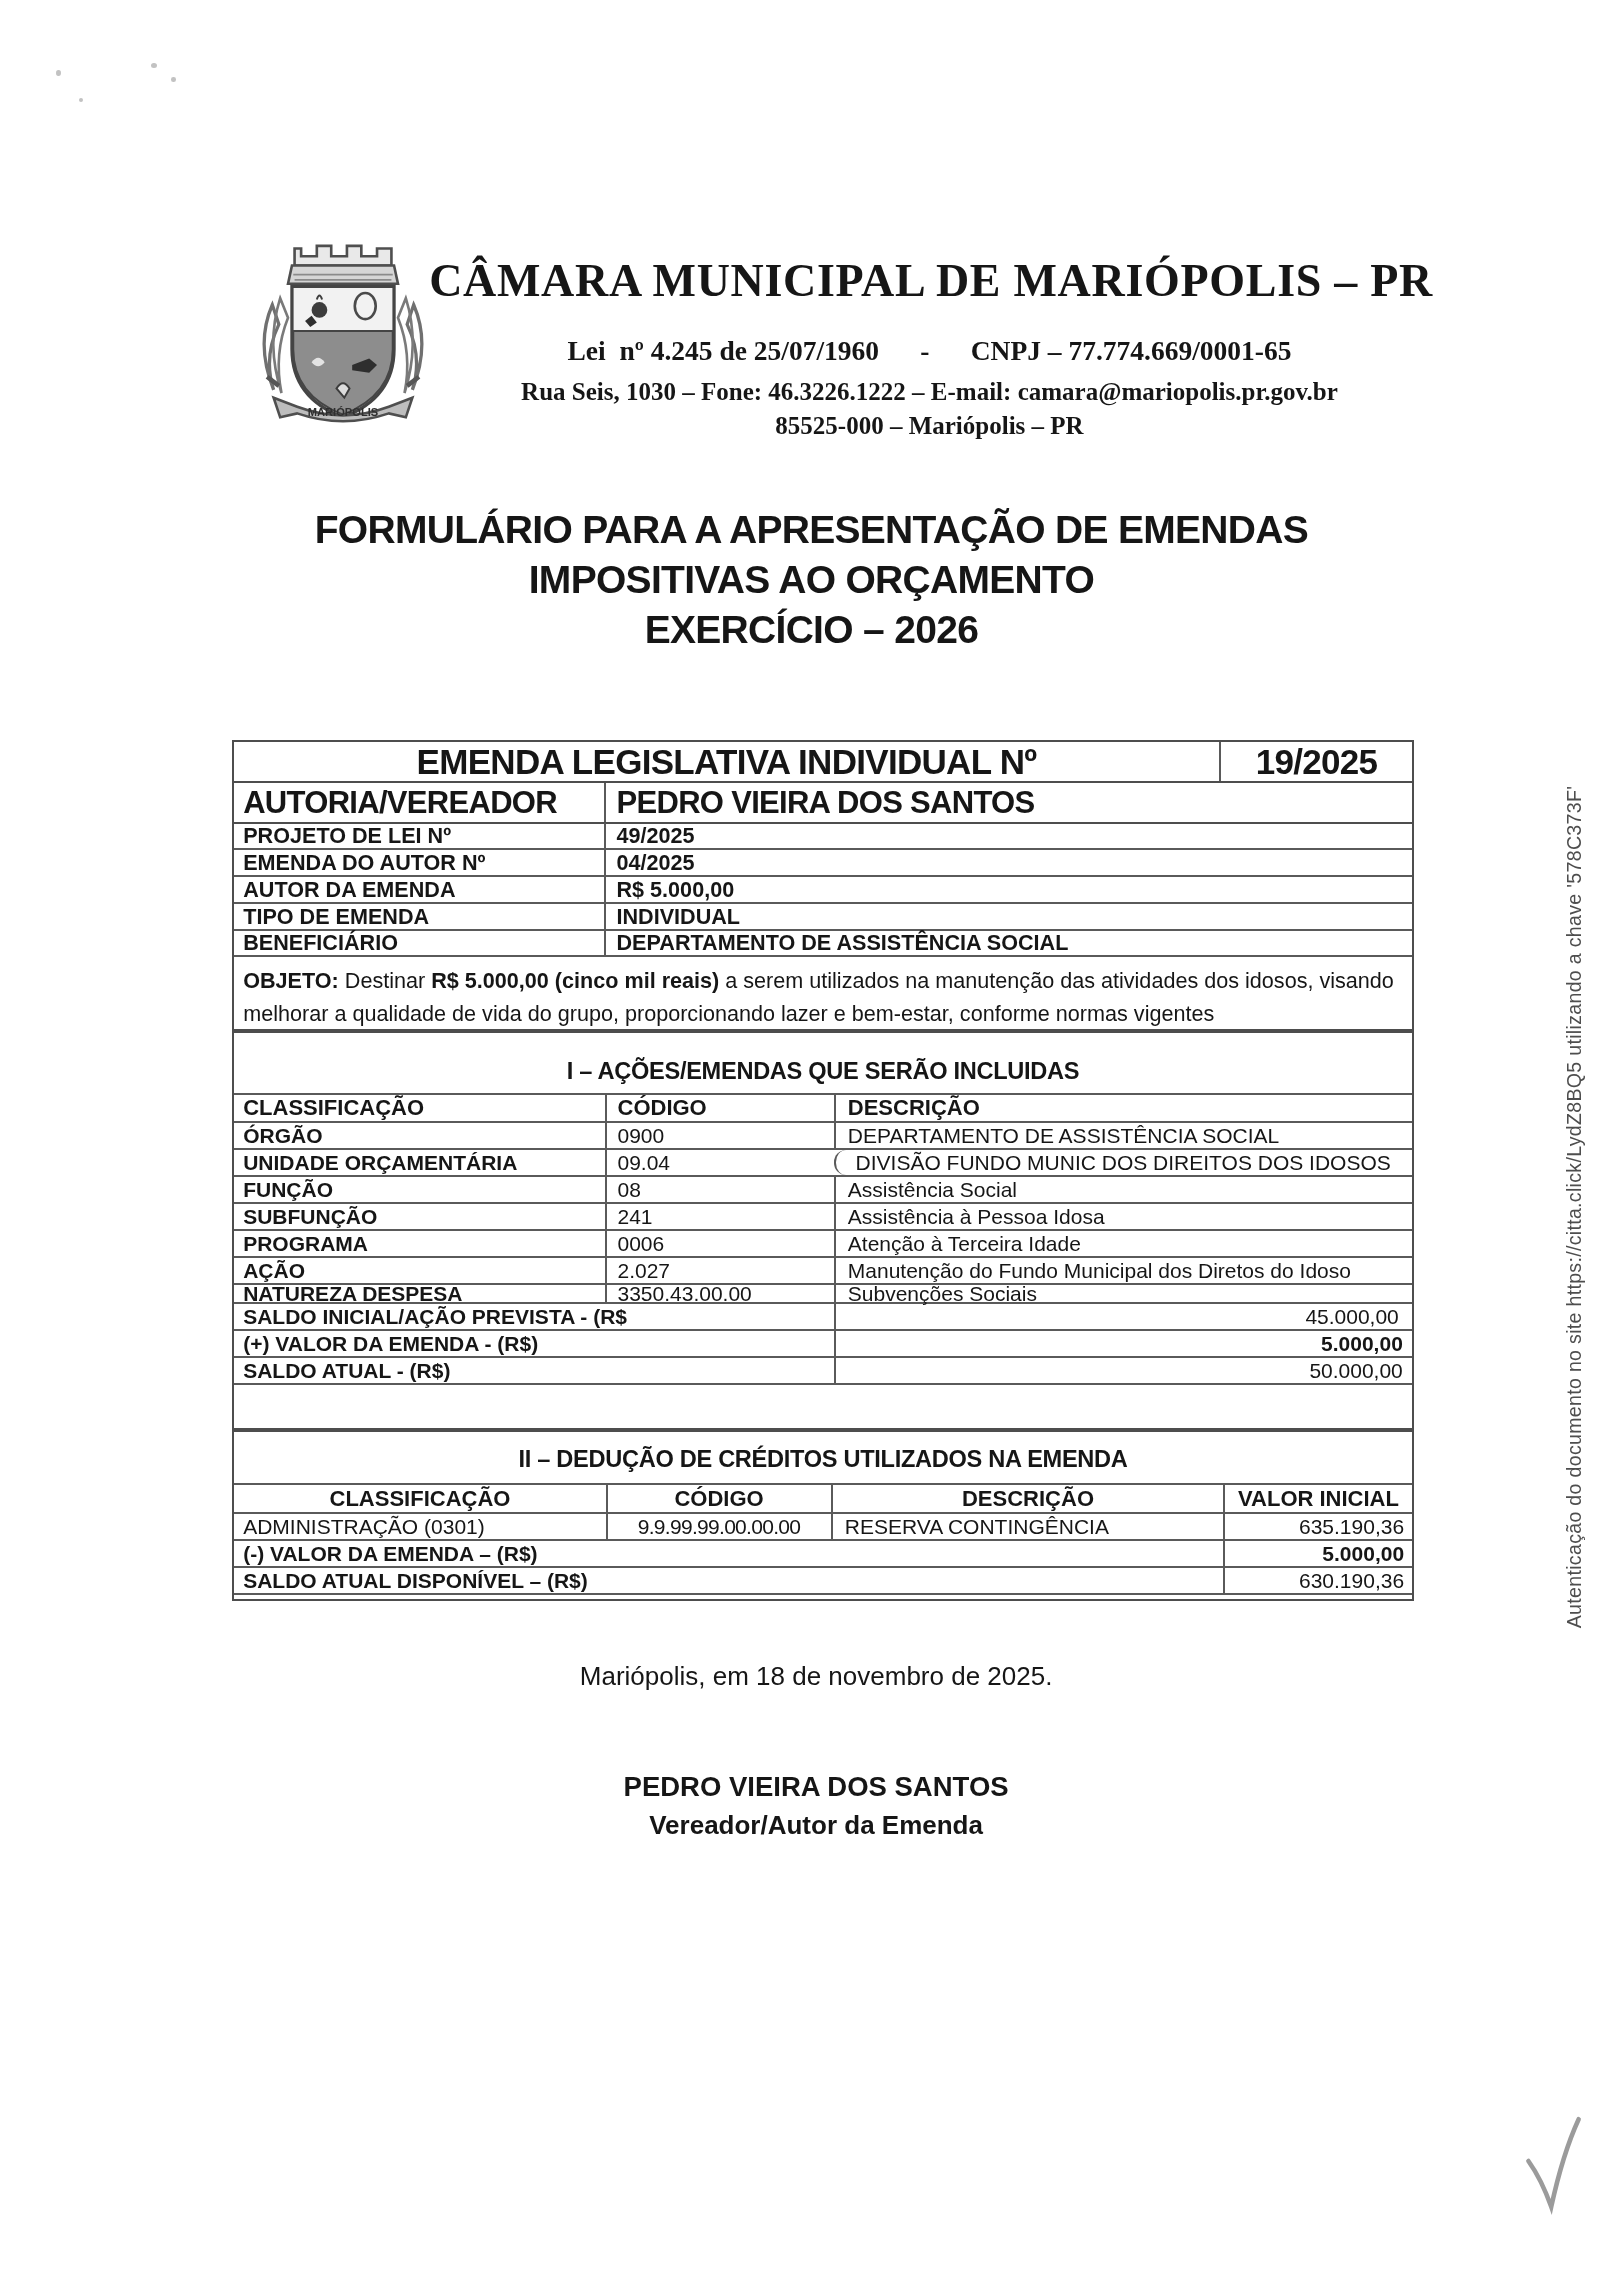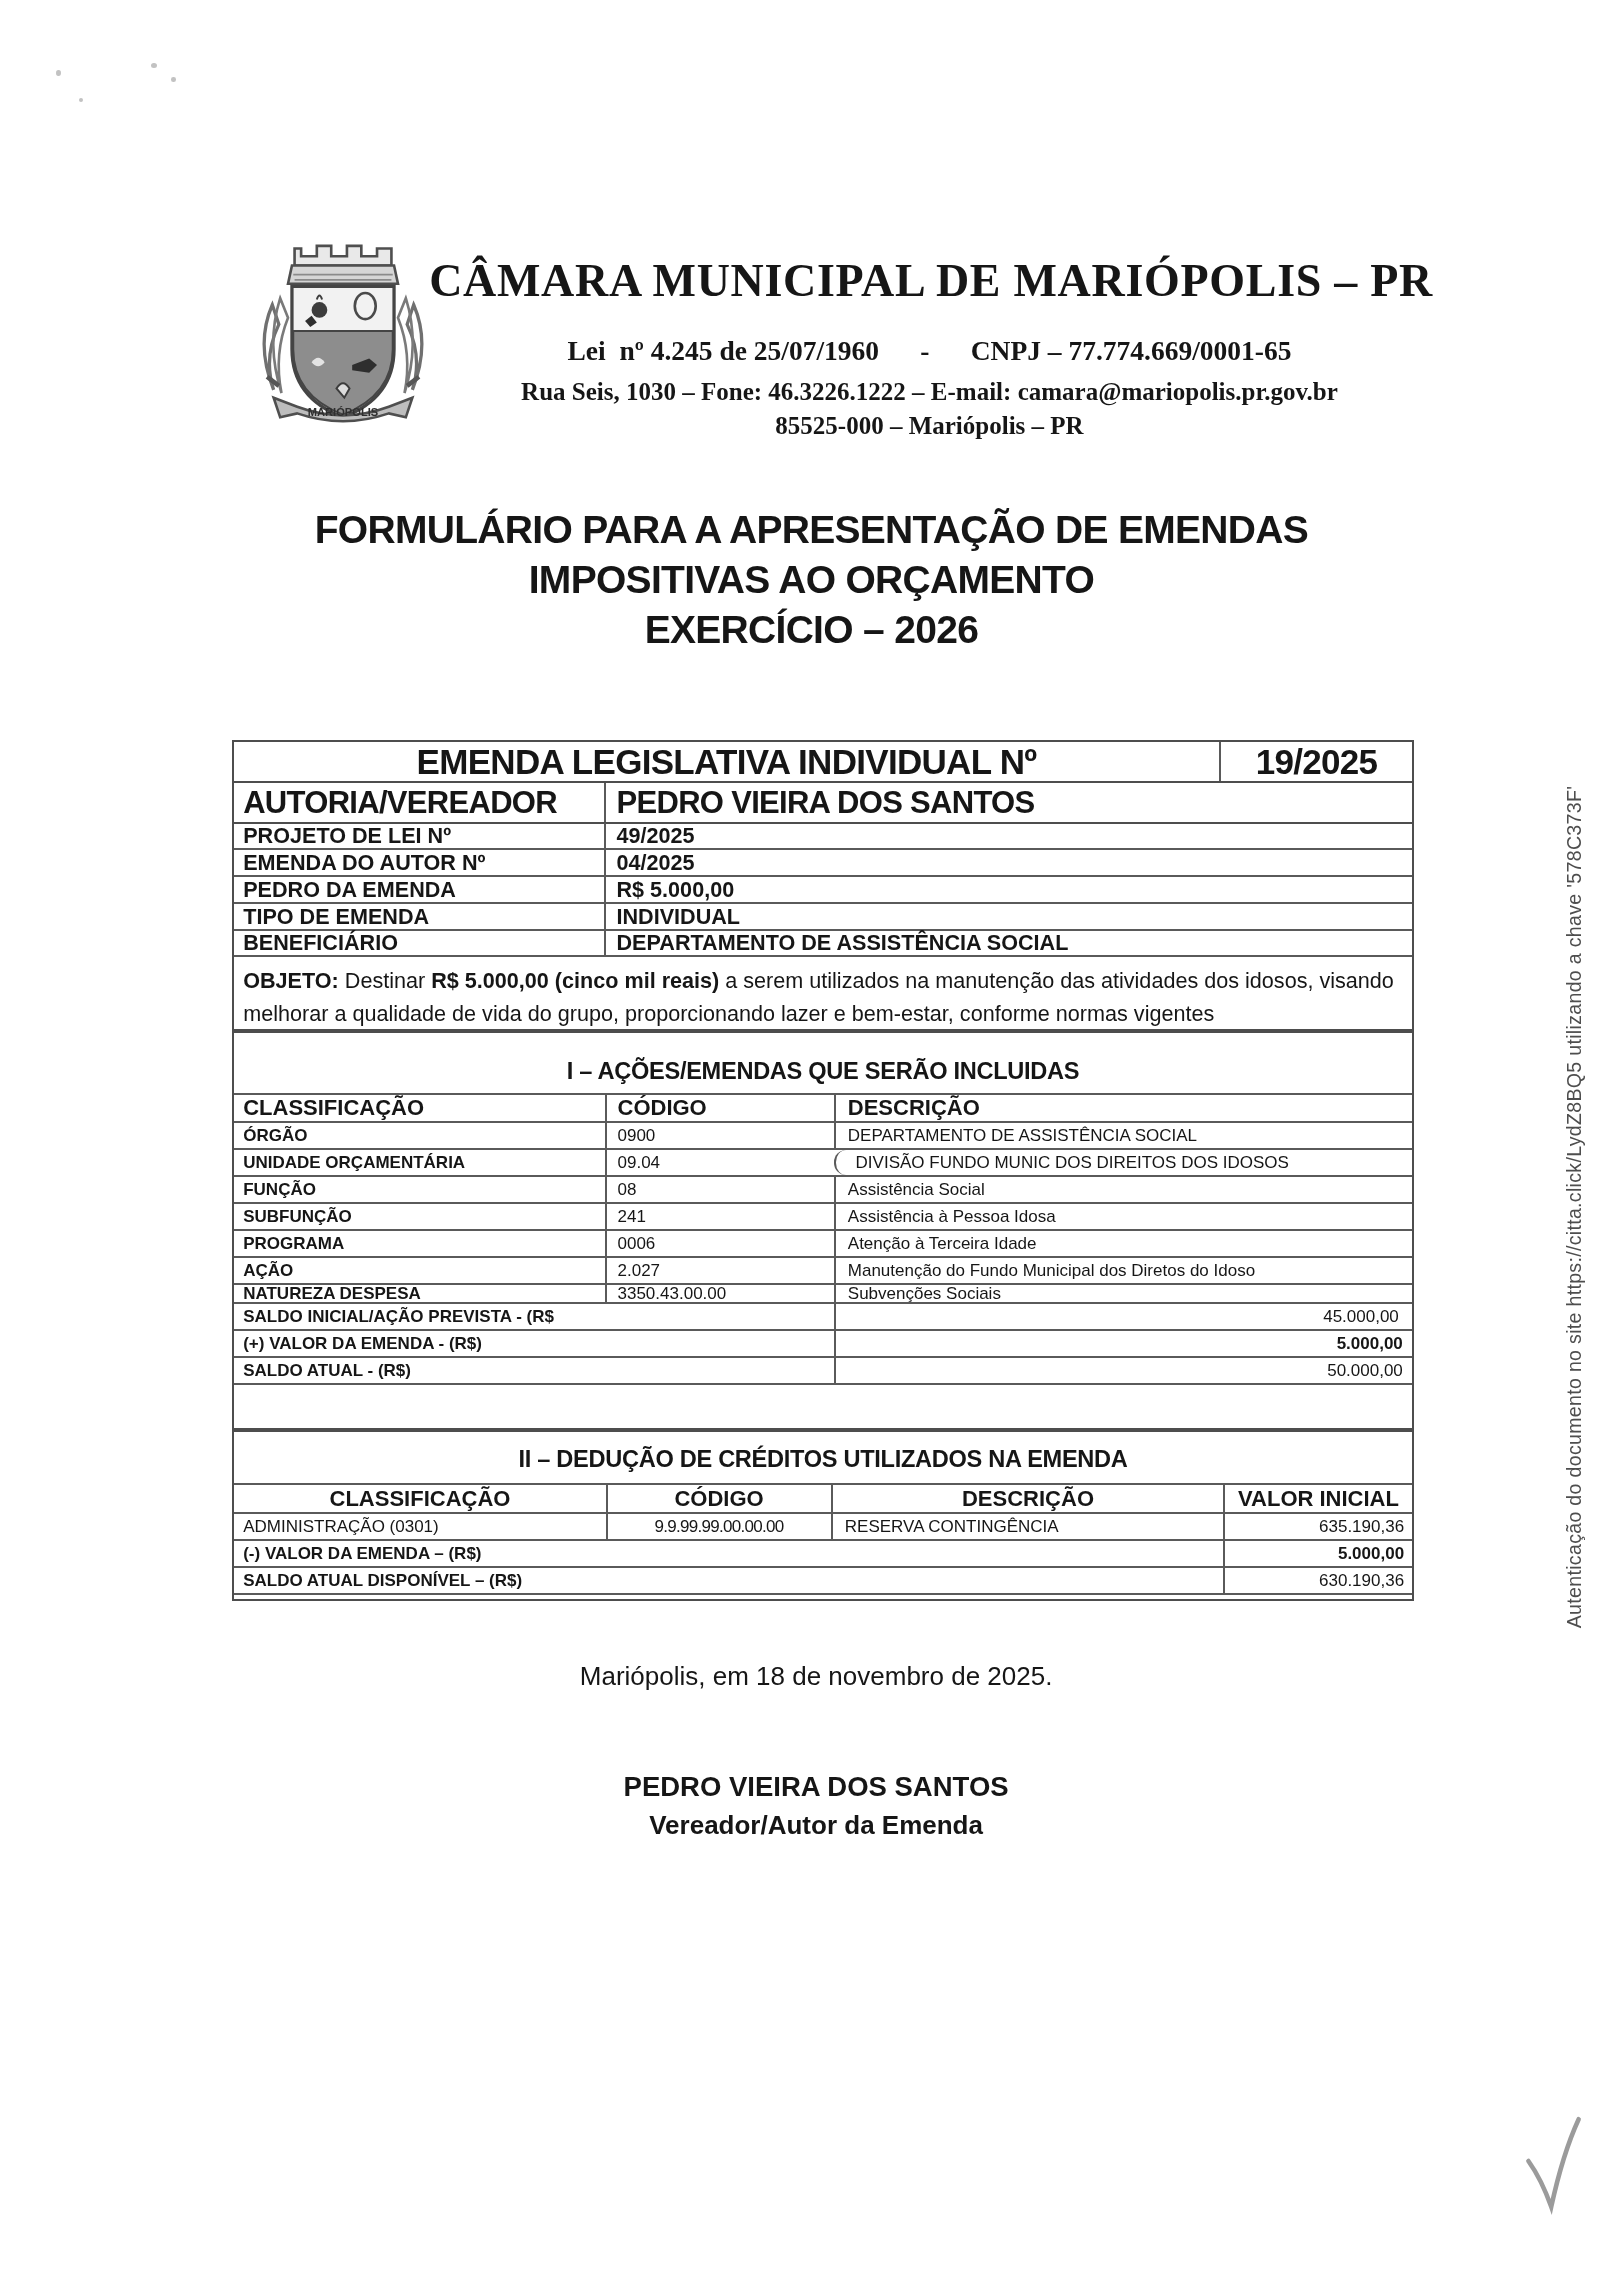--- a/index.html
+++ b/index.html
@@ -35,21 +35,21 @@
   .hb4{border-bottom:2.6px solid #4d4d4d;}
   .right{justify-content:flex-end;}
   .mid{justify-content:center;}
 
   .idhead{font-size:35px; letter-spacing:-0.7px;}
   .idaut{font-size:31px; letter-spacing:-0.7px;}
   .small-lab{font-size:21.6px;}
   .objeto{font-size:21.6px; line-height:33px; padding:6.5px 10.5px 0 9.2px;}
 
   .sec-head{left:0; width:100%; font-size:23.6px; letter-spacing:-0.3px;}
-  .t-font{font-size:17px;}
+  .t-font{font-size:21px;}
   .t-head{font-size:22px;}
 
   
   .vert-auth{
     top:1207px; left:1574px; transform:translate(-50%,-50%) rotate(-90deg);
     white-space:nowrap; font-size:19.6px; color:#4e4e4e; letter-spacing:0.3px;
   }
 
   .closing-date{left:4.6px; top:1661px; width:1623px; font-size:26px;}
   .sig-name{left:4.6px; top:1771px; width:1623px; font-size:27.5px;}
@@ -126,21 +126,21 @@
 
     <div class="row hb3" style="top:81px;height:27px;">
       <div class="cell b small-lab" style="left:0;width:370px;padding-left:9.2px;">PROJETO DE LEI Nº</div>
       <div class="cell b small-lab vline" style="left:370px;right:0;padding-left:10.5px;">49/2025</div>
     </div>
     <div class="row hb3" style="top:108px;height:27px;">
       <div class="cell b small-lab" style="left:0;width:370px;padding-left:9.2px;">EMENDA DO AUTOR Nº</div>
       <div class="cell b small-lab vline" style="left:370px;right:15px;padding-left:10.5px;">04/2025</div>
     </div>
     <div class="row hb3" style="top:135px;height:27px;">
-      <div class="cell b small-lab" style="left:0;width:370px;padding-left:9.2px;">PEDRO DA EMENDA</div>
+      <div class="cell b small-lab" style="left:0;width:370px;padding-left:9.2px;">AUTOR DA EMENDA</div>
       <div class="cell b small-lab vline" style="left:370px;right:0;padding-left:10.5px;">R$ 5.000,00</div>
     </div>
     <div class="row hb3" style="top:162px;height:27px;">
       <div class="cell b small-lab" style="left:0;width:370px;padding-left:9.2px;">TIPO DE EMENDA</div>
       <div class="cell b small-lab vline" style="left:370px;right:0;padding-left:10.5px;">INDIVIDUAL</div>
     </div>
     <div class="row hb3" style="top:188px;height:27px;">
       <div class="cell b small-lab" style="left:0;width:370px;padding-left:9.2px;">BENEFICIÁRIO</div>
       <div class="cell b small-lab vline" style="left:370px;right:0;padding-left:10.5px;">DEPARTAMENTO DE ASSISTÊNCIA SOCIAL</div>
     </div>

